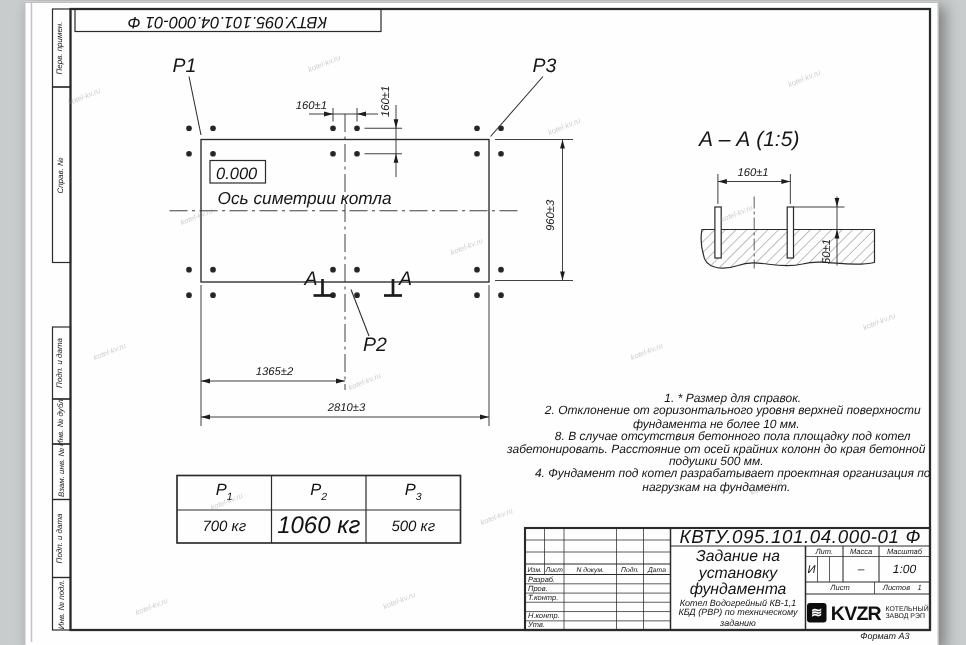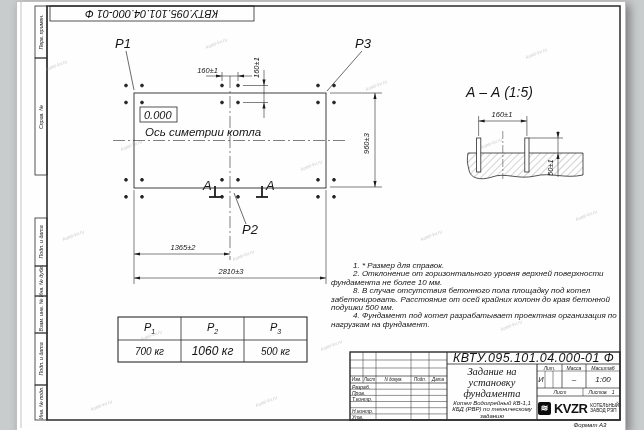--- a/index.html
+++ b/index.html
@@ -2,21 +2,21 @@
 <html><head>
 <meta charset="utf-8">
 <style>
   html,body{margin:0;padding:0;background:#c9cccd;}
   .stage{position:relative;width:644px;height:430px;overflow:hidden;
          font-family:"Liberation Sans",sans-serif;color:#111;}
   .paper{position:absolute;left:16px;top:1px;width:608px;height:428px;
          background:#fefefe;box-shadow:4px 3px 9px rgba(0,0,0,.38);border:1px solid #bfbfbf;}
   svg{position:absolute;left:0;top:0;z-index:3;}
   svg text{font-family:"Liberation Sans",sans-serif;font-style:italic;fill:#161616;}
-  .abs{position:absolute;z-index:4;}
+  .abs{position:absolute;z-index:4;text-align:center;}
   .c{display:flex;align-items:center;justify-content:center;text-align:center;}
   .it{font-style:italic;}
   .strip{left:35px;width:12px;display:flex;align-items:center;justify-content:center;}
   .strip span{transform:rotate(-90deg);white-space:nowrap;font-size:5.3px;font-style:italic;color:#222;}
   .wm{position:absolute;z-index:6;font-size:5px;color:#8a8a8a;opacity:.42;
       transform:rotate(-22deg);white-space:nowrap;pointer-events:none;font-style:italic;}
   .tb{font-style:italic;color:#141414;}
   .note{margin:0;text-indent:22px;font-style:italic;font-size:8px;line-height:8.4px;color:#141414;}
   .sub{font-size:7px;vertical-align:sub;}
   .logo-mark{width:13px;height:13px;background:#0d0d0d;color:#fff;border-radius:2px;
@@ -219,32 +219,32 @@
   <div class="abs c" style="left:118px;top:317px;width:63px;height:23px;">
     <span class="it" style="font-size:11px;"><span>P</span><span class="sub">1</span></span>
   </div>
   <div class="abs c" style="left:181px;top:317px;width:63px;height:23px;">
     <span class="it" style="font-size:11px;"><span>P</span><span class="sub">2</span></span>
   </div>
   <div class="abs c" style="left:244px;top:317px;width:63px;height:23px;">
     <span class="it" style="font-size:11px;"><span>P</span><span class="sub">3</span></span>
   </div>
   <div class="abs c it" style="left:118px;top:340px;width:63px;height:22px;font-size:10px;">700 кг</div>
-  <div class="abs c it" style="left:181px;top:340px;width:63px;height:22px;font-size:12px;">1060 кг</div>
+  <div class="abs c it" style="left:181px;top:340px;width:63px;height:22px;font-size:16px;">1060 кг</div>
   <div class="abs c it" style="left:244px;top:340px;width:63px;height:22px;font-size:10px;">500 кг</div>
 
   <div class="abs" style="left:331px;top:262px;width:293px;">
     <p class="note">1. * Размер для справок.</p>
     <p class="note">2. Отклонение от горизонтального уровня верхней поверхности фундамента не более 10 мм.</p>
     <p class="note">8. В случае отсутствия бетонного пола площадку под котел забетонировать. Расстояние от осей крайних колонн до края бетонной подушки 500 мм.</p>
     <p class="note">4. Фундамент под котел разрабатывает проектная организация по нагрузкам на фундамент.</p>
   </div>
 
   <div class="abs c tb" style="left:447px;top:352px;width:173px;height:12px;font-size:12.5px;letter-spacing:.4px;white-space:nowrap;">КВТУ.095.101.04.000-01 Ф</div>
-  <div class="abs c tb" style="left:449px;top:365px;width:86px;height:35px;font-size:10.5px;line-height:11px;font-family:Liberation Serif, serif;">Задание на установку фундамента</div>
+  <div class="abs c tb" style="left:449px;top:365px;width:86px;height:35px;font-size:10.5px;line-height:11px;">Задание на установку фундамента</div>
   <div class="abs c tb" style="left:449px;top:399px;width:86px;height:21px;font-size:6px;line-height:6.5px;">Котел Водогрейный КВ-1,1 КБД (РВР) по техническому заданию</div>
 
   <div class="abs c tb" style="left:350px;top:376px;width:13px;height:7px;font-size:4.5px;">Изм.</div>
   <div class="abs c tb" style="left:363px;top:376px;width:13px;height:7px;font-size:4.5px;">Лист</div>
   <div class="abs c tb" style="left:376px;top:376px;width:35px;height:7px;font-size:4.5px;">N докум.</div>
   <div class="abs c tb" style="left:411px;top:376px;width:18px;height:7px;font-size:4.5px;">Подп.</div>
   <div class="abs c tb" style="left:429px;top:376px;width:18px;height:7px;font-size:4.5px;">Дата</div>
 
   <div class="abs tb" style="left:352px;top:383.5px;font-size:5px;">Разраб.</div>
   <div class="abs tb" style="left:352px;top:389.7px;font-size:5px;">Пров.</div>

